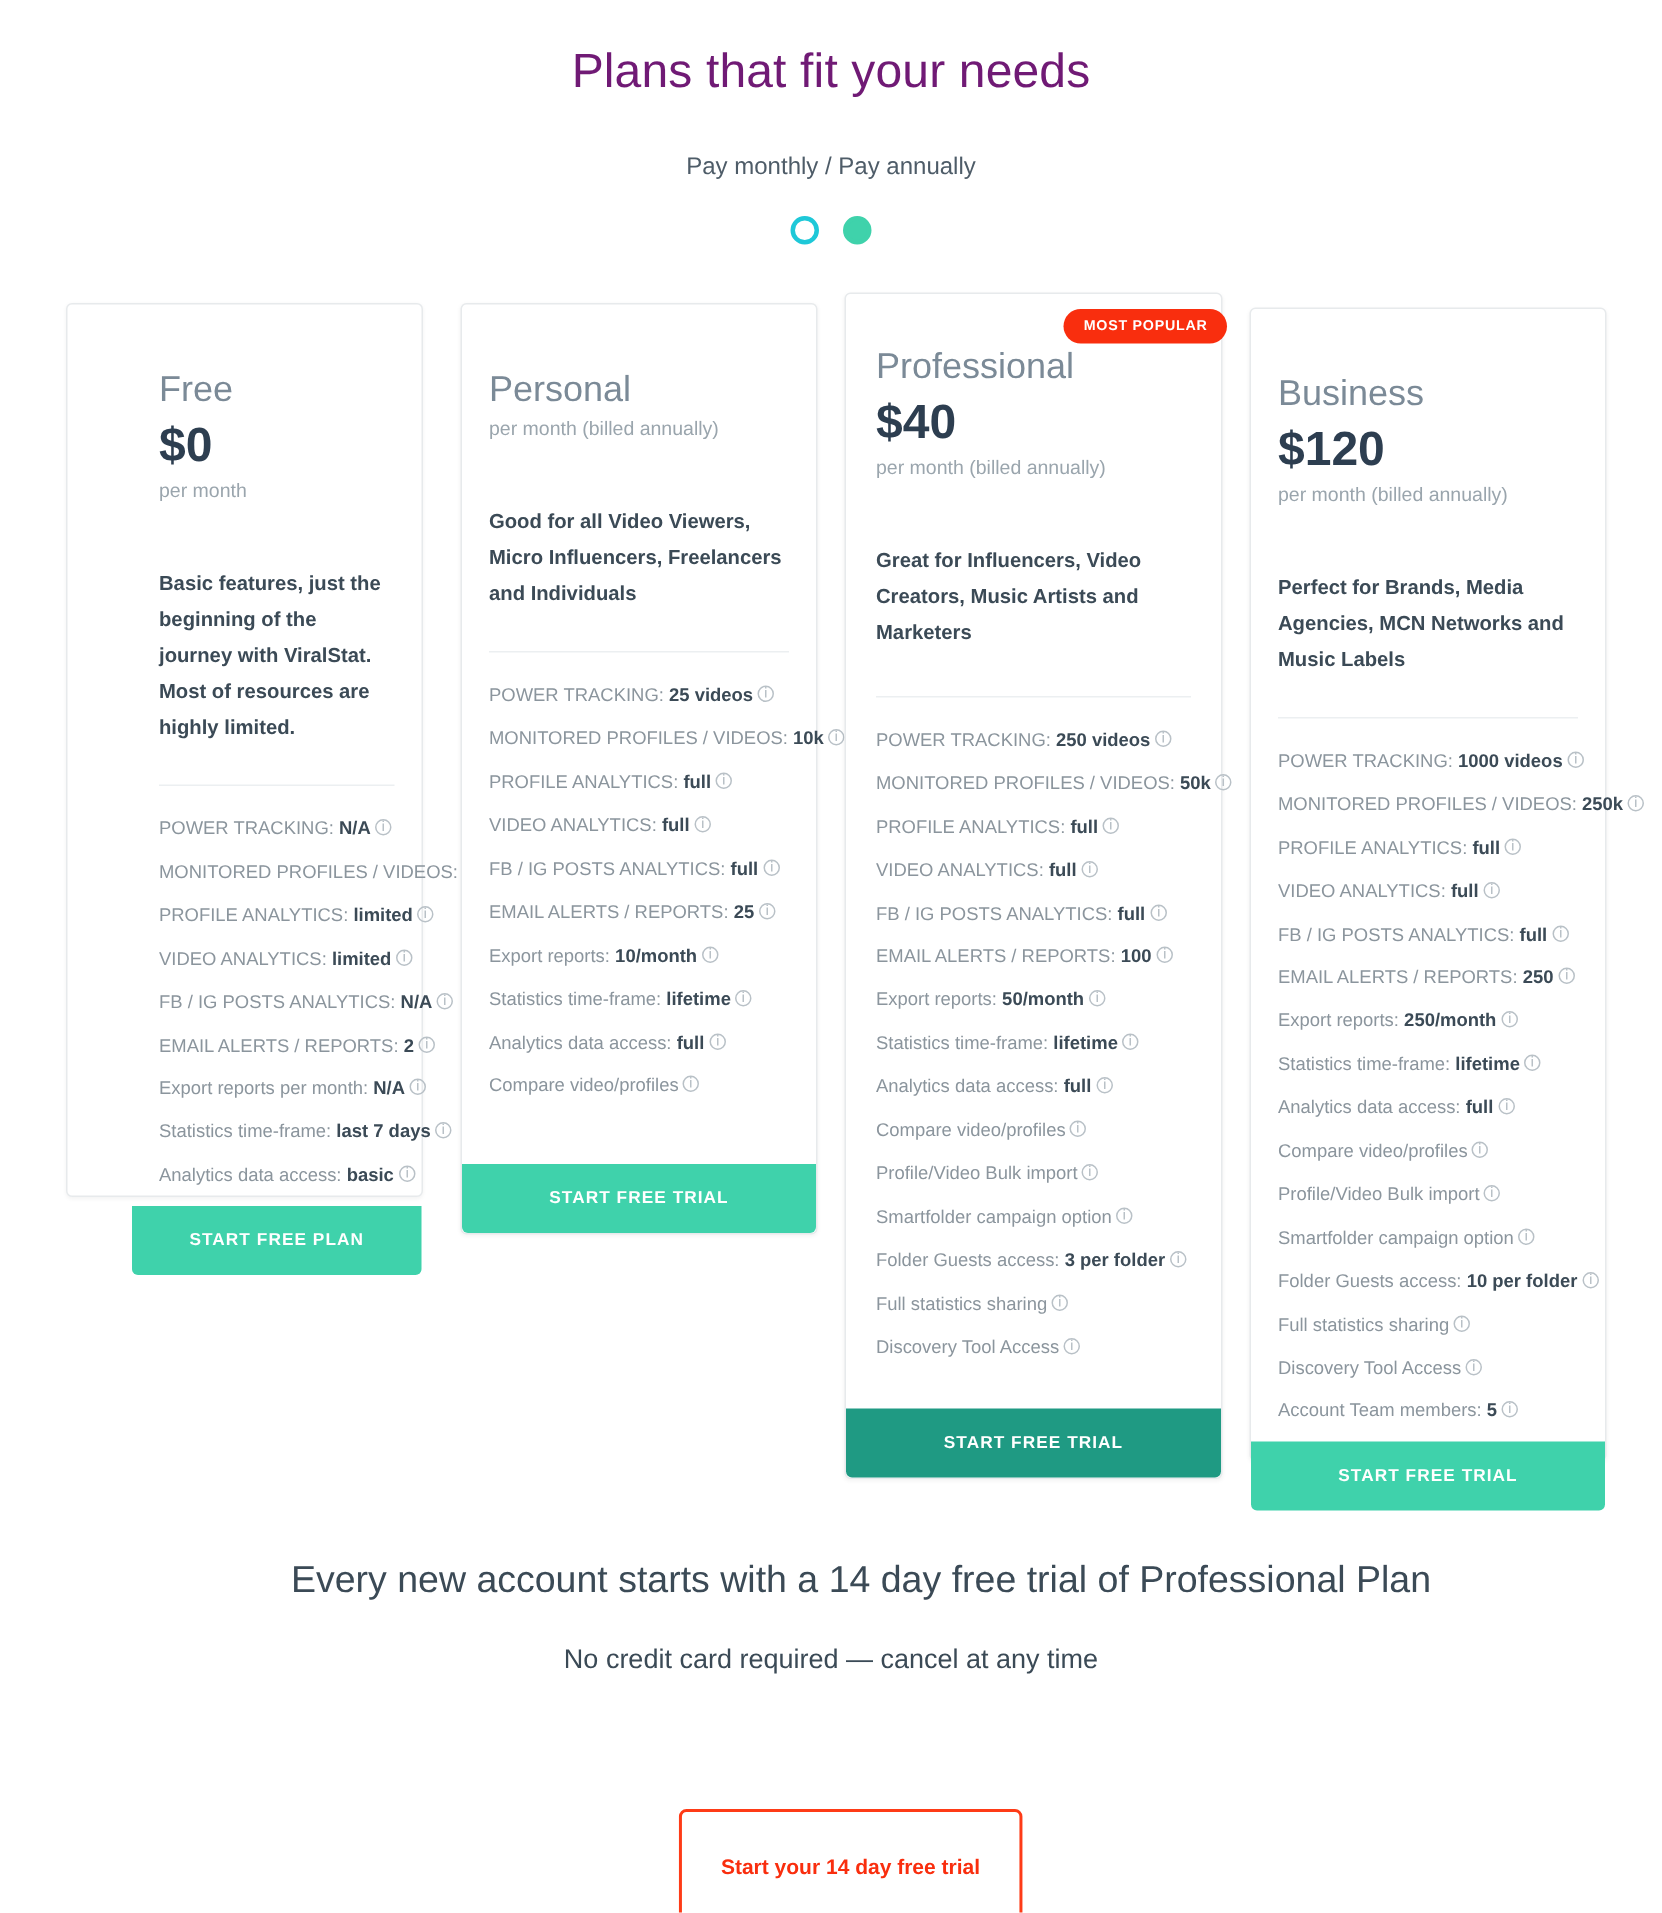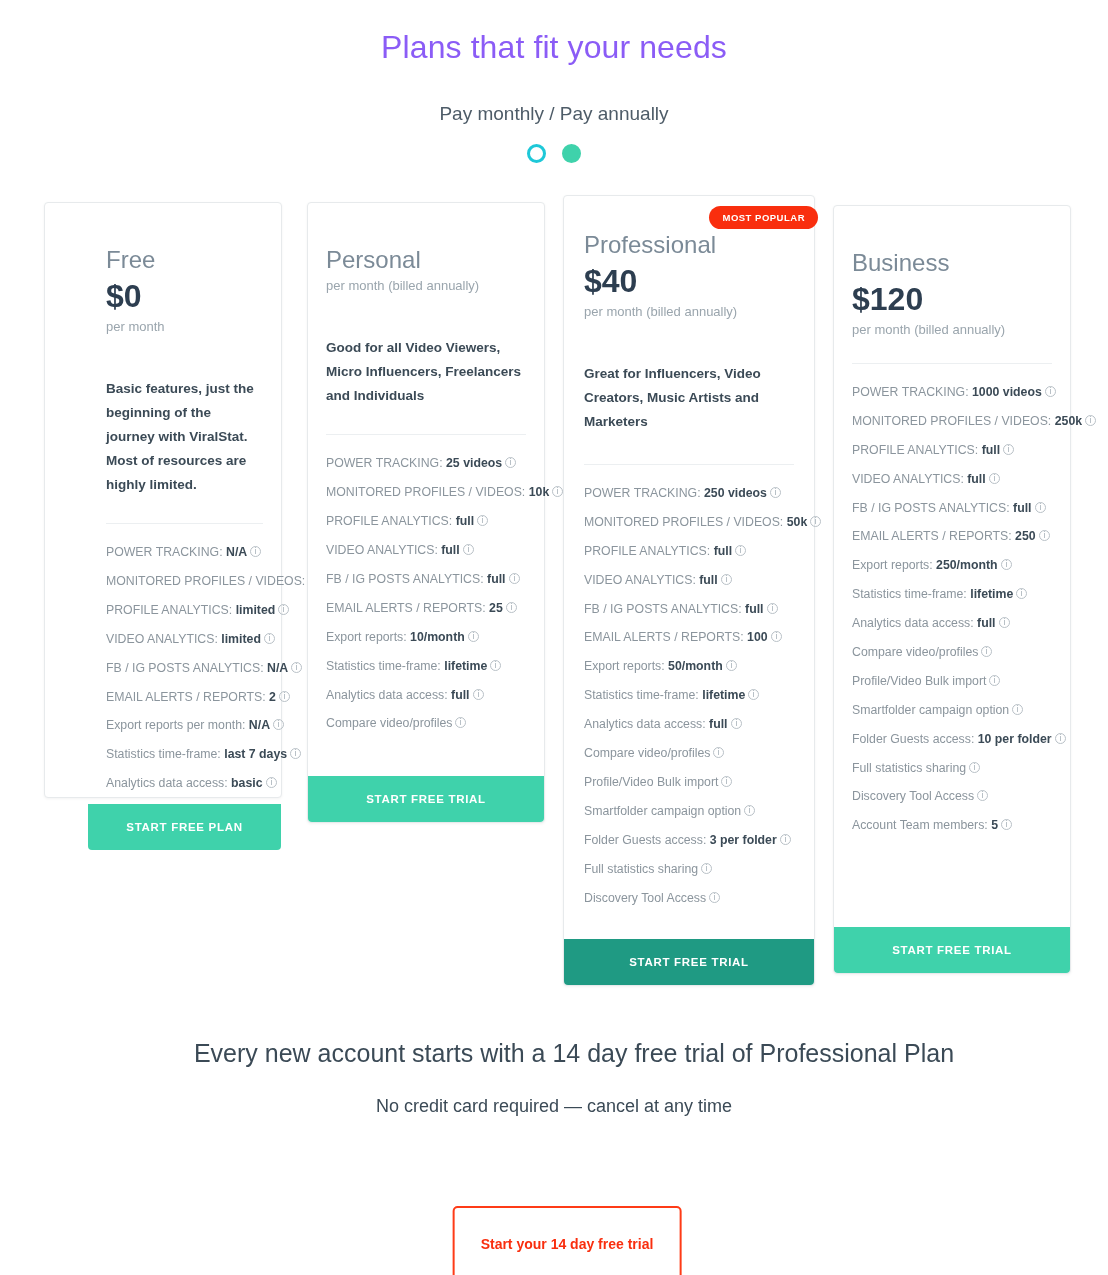--- a/index.html
+++ b/index.html
@@ -9,26 +9,26 @@
     background: #ffffff;
     font-family: "Liberation Sans", sans-serif;
     overflow: hidden;
   }
   .page { position: relative; width: 1108px; height: 1275px; }
 
   
   .page-title {
     position: absolute; left: 0; top: 29px; width: 1108px;
     text-align: center;
-    font-size: 32px; font-weight: 400; color: #8b5cf6;
+    font-size: 32px; font-weight: 400; color: #701a75;
     letter-spacing: .1px;
   }
   .billing-label {
     position: absolute; left: 0; top: 103px; width: 1108px;
-    text-align: center; font-size: 19px; color: #4e5c68; font-weight: 400;
+    text-align: center; font-size: 16px; color: #4e5c68; font-weight: 400;
   }
   .toggle-row {
     position: absolute; left: 0; top: 144px; width: 1108px;
     display: flex; justify-content: center; align-items: center; gap: 16px;
   }
   .radio {
     width: 19px; height: 19px; border-radius: 50%;
     background: transparent; border: 3px solid #1ec8d8; cursor: pointer;
   }
   .radio.on { background: #3fd2ab; border-color: #3fd2ab; }
@@ -215,20 +215,21 @@
           </ul>
       </div>
       <button class="cta cta-dark">START FREE TRIAL</button>
     </div>
 
     <div class="card card-business">
       <div class="card-body">
         <div class="plan-name">Business</div>
         <div class="plan-price">$120</div>
         <div class="plan-period">per month (billed annually)</div>
+        <div class="plan-desc">Perfect for Brands, Media Agencies, MCN Networks and Music Labels</div>
         <div class="divider"></div>
         <ul class="features">
             <li><span>POWER TRACKING:</span> <span class="v">1000 videos</span><span class="info-icon"></span></li>
             <li><span>MONITORED PROFILES / VIDEOS:</span> <span class="v">250k</span><span class="info-icon"></span></li>
             <li><span>PROFILE ANALYTICS:</span> <span class="v">full</span><span class="info-icon"></span></li>
             <li><span>VIDEO ANALYTICS:</span> <span class="v">full</span><span class="info-icon"></span></li>
             <li><span>FB / IG POSTS ANALYTICS:</span> <span class="v">full</span><span class="info-icon"></span></li>
             <li><span>EMAIL ALERTS / REPORTS:</span> <span class="v">250</span><span class="info-icon"></span></li>
             <li><span>Export reports:</span> <span class="v">250/month</span><span class="info-icon"></span></li>
             <li><span>Statistics time-frame:</span> <span class="v">lifetime</span><span class="info-icon"></span></li>

